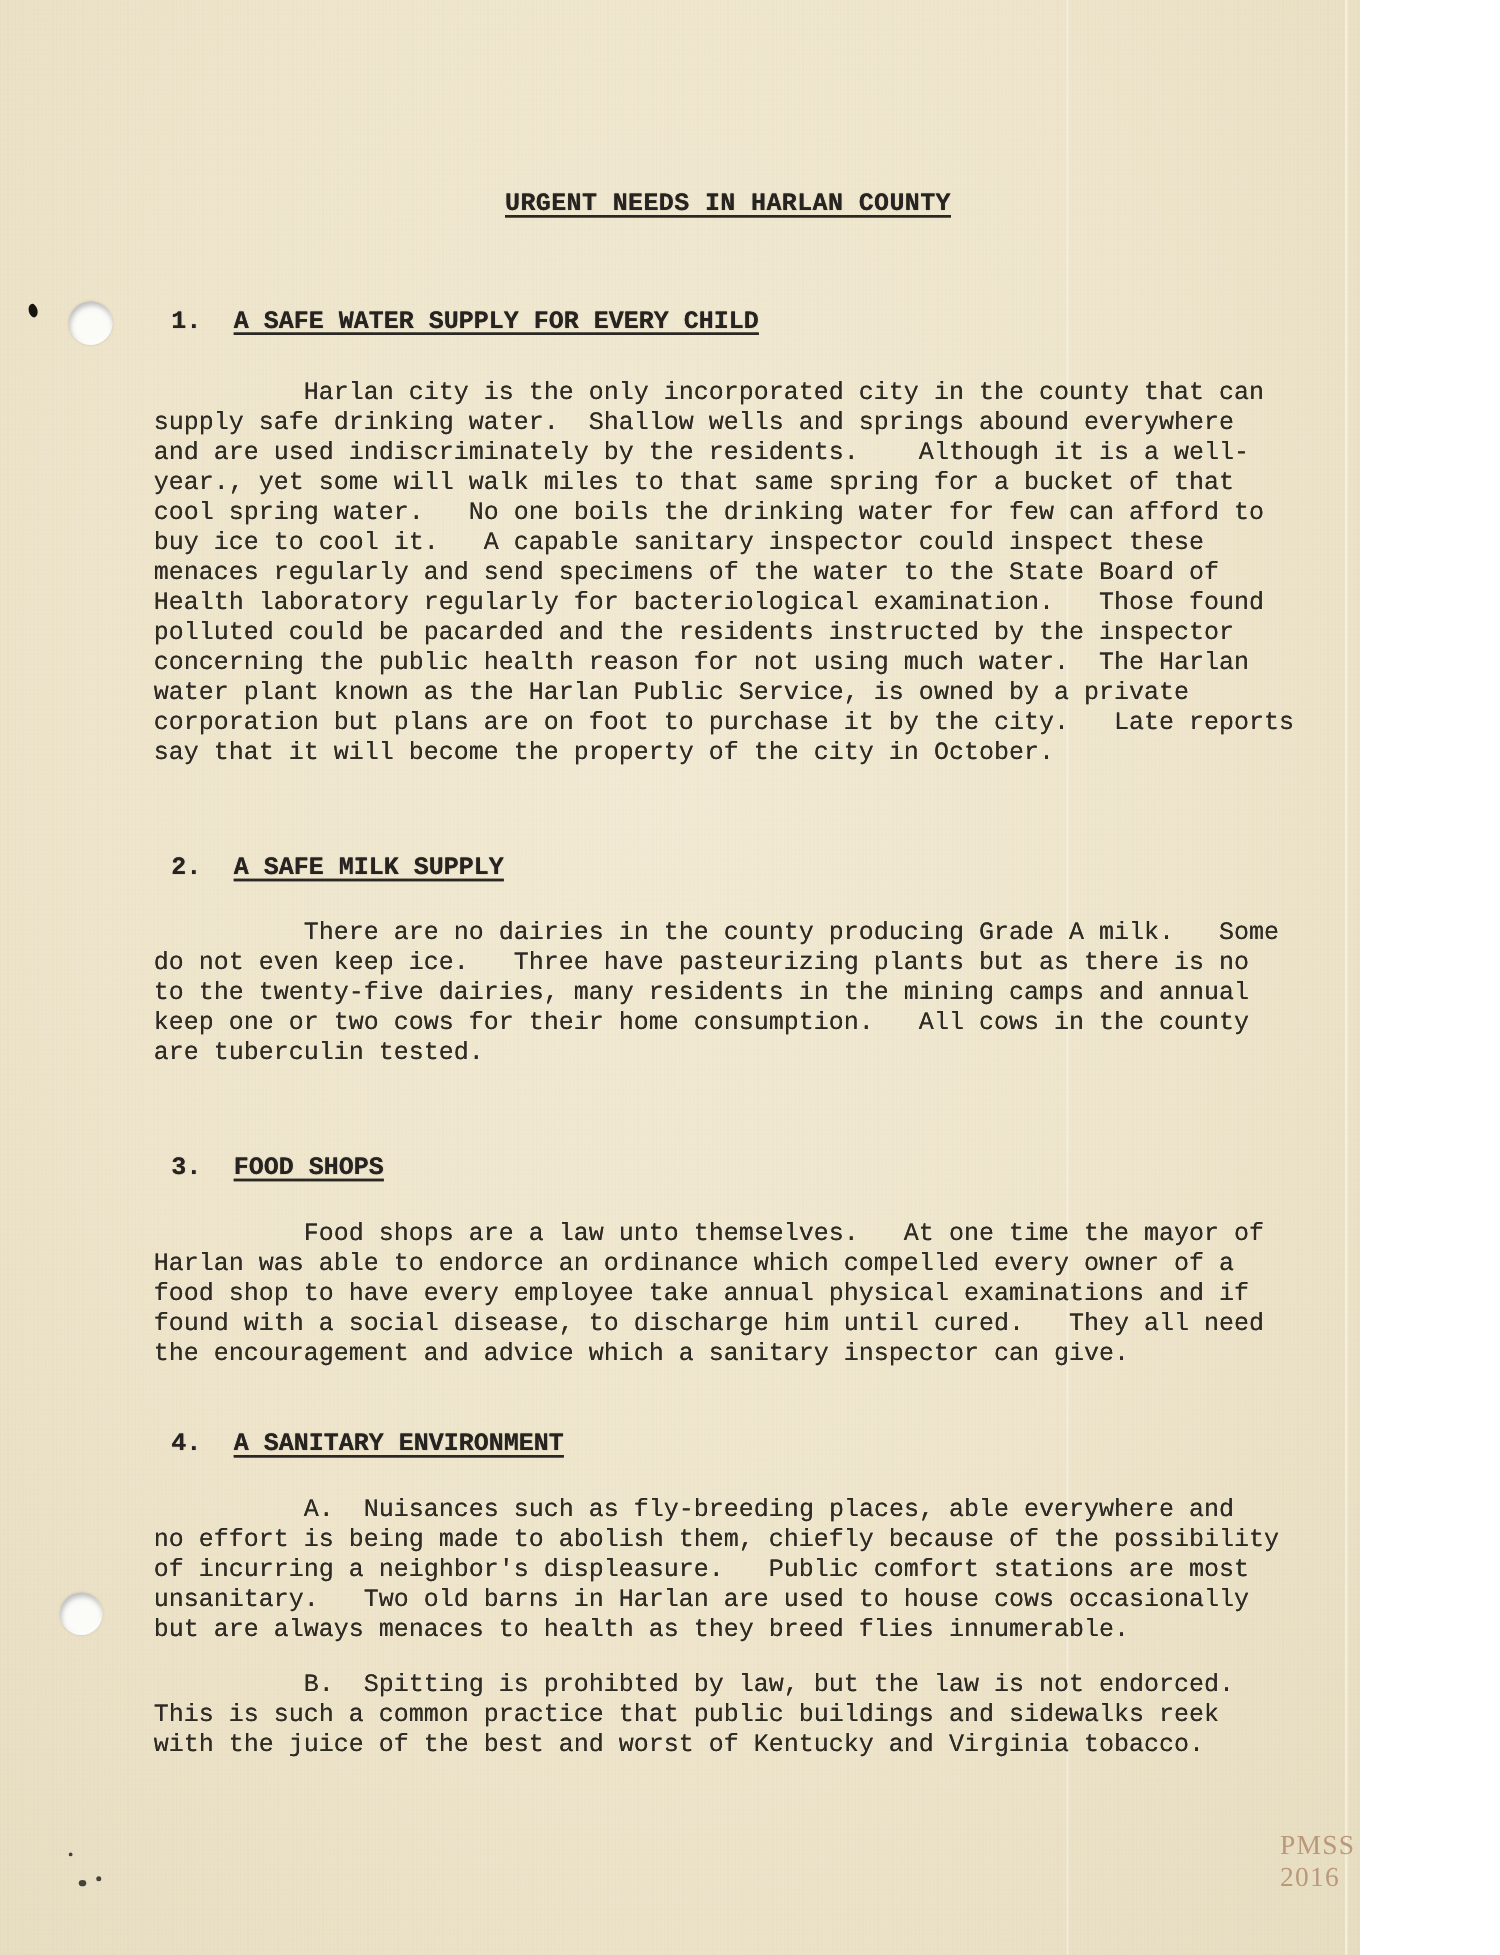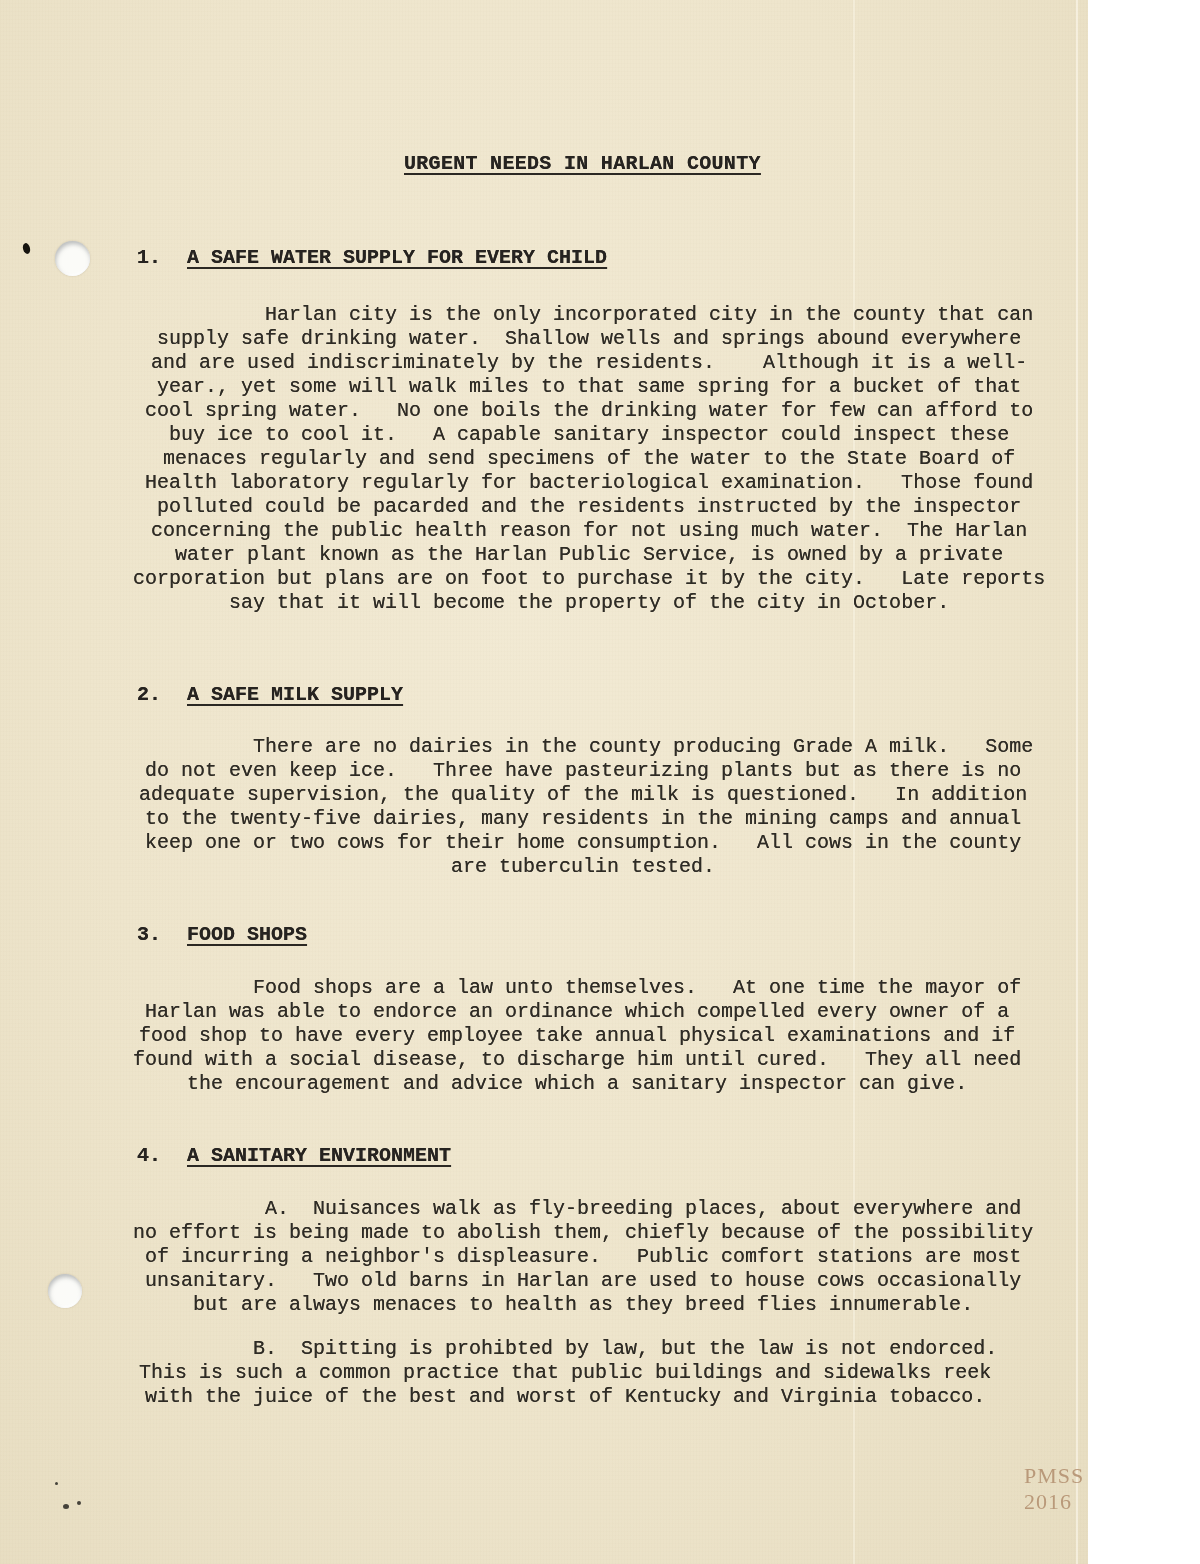--- a/index.html
+++ b/index.html
@@ -10,21 +10,21 @@
       repeating-linear-gradient(90deg, rgba(120,100,60,0.015) 0 1px, rgba(0,0,0,0) 1px 3px),
       repeating-linear-gradient(0deg, rgba(120,100,60,0.012) 0 1px, rgba(0,0,0,0) 1px 4px),
       radial-gradient(ellipse at 48% 38%, #f2ead4 0%, #eee5cc 55%, #e7ddc1 100%);
     font-family:"Liberation Mono", monospace;
     color:#2e2b25;
   }
   .line {
     white-space:pre; font-size:20px; line-height:24px;
     text-shadow:0 0 0.5px rgba(44,40,33,0.85);
   }
-  .para { position:absolute; left:133px;text-align:center; }
+  .para { position:absolute; left:123px; }
   .heading {
     position:absolute; left:137px; white-space:pre;
     font-size:20px; line-height:24px; font-weight:bold; color:#262320;
     text-shadow:0 0 0.6px rgba(38,35,32,0.9);
   }
   .hnum { display:inline-block; width:50px; }
   .u {
     text-decoration:underline; text-underline-offset:4px;
     text-decoration-thickness:2px; text-decoration-color:#2b2823;text-align:right;
   }
@@ -101,39 +101,38 @@
     <div class="line">concerning the public health reason for not using much water.  The Harlan</div>
     <div class="line">water plant known as the Harlan Public Service, is owned by a private</div>
     <div class="line">corporation but plans are on foot to purchase it by the city.   Late reports</div>
     <div class="line">say that it will become the property of the city in October.</div>
   </div>
 
   <div class="heading" style="top:683px"><span class="hnum">2.</span><span class="u">A SAFE MILK SUPPLY</span></div>
   <div class="para" style="top:735px">
     <div class="line">          There are no dairies in the county producing Grade A milk.   Some</div>
     <div class="line">do not even keep ice.   Three have pasteurizing plants but as there is no</div>
-    <div class="line">adequate supervision, the quality of the milk is questioned.   In addition</div>
     <div class="line">to the twenty-five dairies, many residents in the mining camps and annual</div>
     <div class="line">keep one or two cows for their home consumption.   All cows in the county</div>
     <div class="line">are tuberculin tested.</div>
   </div>
 
   <div class="heading" style="top:923px"><span class="hnum">3.</span><span class="u">FOOD SHOPS</span></div>
   <div class="para" style="top:976px">
     <div class="line">          Food shops are a law unto themselves.   At one time the mayor of</div>
     <div class="line">Harlan was able to endorce an ordinance which compelled every owner of a</div>
     <div class="line">food shop to have every employee take annual physical examinations and if</div>
     <div class="line">found with a social disease, to discharge him until cured.   They all need</div>
     <div class="line">the encouragement and advice which a sanitary inspector can give.</div>
   </div>
 
   <div class="heading" style="top:1144px"><span class="hnum">4.</span><span class="u">A SANITARY ENVIRONMENT</span></div>
 
   <div class="para" style="top:1197px">
-    <div class="line"><span>          A.  </span><span class="iu">Nuisances</span><span> walk as fly-breeding places, about everywhere and</span></div>
+    <div class="line"><span>          A.  </span><span class="iu">Nuisances</span><span> such as fly-breeding places, able everywhere and</span></div>
     <div class="line">no effort is being made to abolish them, chiefly because of the possibility</div>
     <div class="line">of incurring a neighbor's displeasure.   Public comfort stations are most</div>
     <div class="line">unsanitary.   Two old barns in Harlan are used to house cows occasionally</div>
     <div class="line">but are always menaces to health as they breed flies innumerable.</div>
   </div>
 
   <div class="para" style="top:1337px">
     <div class="line"><span>          B.  </span><span class="iu">Spitting</span><span> is prohibted by law, but the law is not endorced.</span></div>
     <div class="line">This is such a common practice that public buildings and sidewalks reek</div>
     <div class="line">with the juice of the best and worst of Kentucky and Virginia tobacco.</div>

